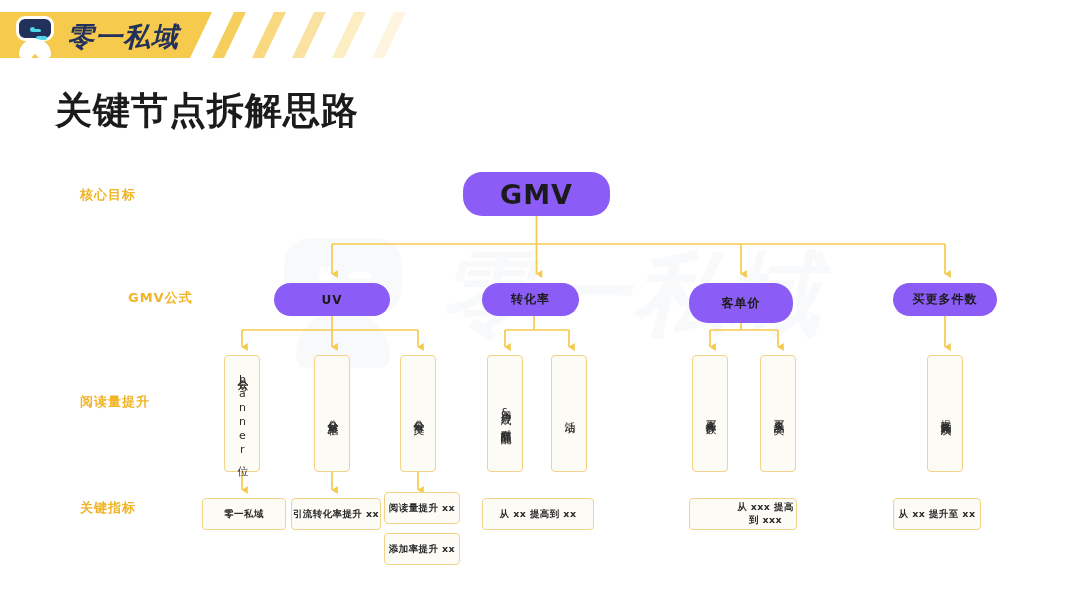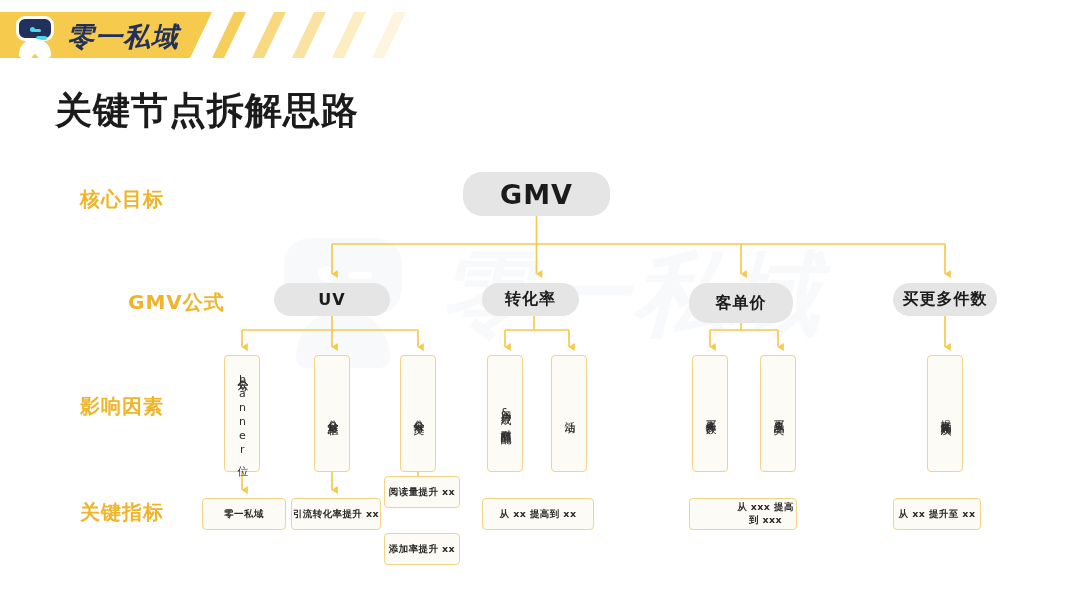--- a/index.html
+++ b/index.html
@@ -70,34 +70,34 @@
     font-size:92px;font-weight:700;font-style:italic;color:#8aa0c8;
     letter-spacing:4px;line-height:1.2;white-space:nowrap;
   }
 
   
   .canvas{position:absolute;left:0;top:0;width:1080px;height:608px;}
   svg.lines{position:absolute;left:0;top:0;width:1080px;height:608px;pointer-events:none;}
 
   
   .row-label{
-    position:absolute;color:#F0B429;font-weight:700;font-size:20px;
+    position:absolute;color:#F0B429;font-weight:700;font-size:13px;
     letter-spacing:1px;white-space:nowrap;
     font-family:"DejaVu Sans","Liberation Sans",sans-serif;
   }
 
   
   .ybox{
-    position:absolute;background:#e5e5e5;border-radius:19px;
+    position:absolute;background:#8b5cf6;border-radius:19px;
     display:flex;align-items:center;justify-content:center;
     color:#1b1b1b;font-weight:700;box-sizing:border-box;
     font-family:"DejaVu Sans","Liberation Sans",sans-serif;
   }
   .gmv-box{font-size:27px;letter-spacing:1px;}
-  .formula-box{font-size:16px;letter-spacing:1px;}
+  .formula-box{font-size:12px;letter-spacing:1px;}
 
   
   .vbox{
     position:absolute;background:#FDFBF5;border:1px solid #F2D388;border-radius:4px;
     box-sizing:border-box;display:flex;align-items:center;justify-content:center;
   }
   .vbox span{
     writing-mode:vertical-rl;text-orientation:upright;
     font-size:11px;color:#2b2b2b;font-weight:500;line-height:1.25;
     letter-spacing:1px;text-align:center;
@@ -187,21 +187,21 @@
       <path d="M945,316 L945,347" marker-end="url(#ar)"></path>
 
       <path d="M242,472 L242,490" marker-end="url(#ar)"></path>
       <path d="M332,472 L332,490" marker-end="url(#ar)"></path>
       <path d="M418,472 L418,490" marker-end="url(#ar)"></path>
     </g>
   </svg>
 
   <div class="row-label" style="left:80px;top:186px;">核心目标</div>
   <div class="row-label" style="left:80px;top:289px;margin-left:48px;">GMV公式</div>
-  <div class="row-label" style="left:80px;top:393px;">影响因素</div>
+  <div class="row-label" style="left:80px;top:393px;">阅读量提升</div>
   <div class="row-label" style="left:80px;top:499px;">关键指标</div>
 
   <div class="ybox gmv-box" style="left:463px;top:172px;width:147px;height:44px;">GMV</div>
 
   <div class="ybox formula-box" style="left:274px;top:283px;width:116px;height:33px;">UV</div>
   <div class="ybox formula-box" style="left:482px;top:283px;width:97px;height:33px;">转化率</div>
   <div class="ybox formula-box" style="left:689px;top:283px;width:104px;height:40px;">客单价</div>
   <div class="ybox formula-box" style="left:893px;top:283px;width:104px;height:33px;">买更多件数</div>
 
   <div class="vbox" style="left:224px;top:355px;width:36px;height:117px;">
@@ -224,19 +224,19 @@
     </div>
   <div class="vbox" style="left:760px;top:355px;width:36px;height:117px;">
       <span>买更多品类</span>
     </div>
   <div class="vbox" style="left:927px;top:355px;width:36px;height:117px;">
       <span>提高复购频次</span>
     </div>
 
   <div class="mbox" style="left:202px;top:498px;width:84px;height:32px;">零一私域</div>
   <div class="mbox" style="left:291px;top:498px;width:90px;height:32px;">引流转化率提升 xx</div>
-  <div class="mbox" style="left:384px;top:476px;width:76px;height:32px;text-align:right;">阅读量提升 xx</div>
+  <div class="mbox" style="left:384px;top:492px;width:76px;height:32px;text-align:right;">阅读量提升 xx</div>
   <div class="mbox" style="left:384px;top:533px;width:76px;height:32px;">添加率提升 xx</div>
   <div class="mbox" style="left:482px;top:498px;width:112px;height:32px;">从 xx 提高到 xx</div>
   <div class="mbox" style="left:689px;top:498px;width:108px;height:32px;padding-left:45px;">从 xxx 提高到 xxx</div>
   <div class="mbox" style="left:893px;top:498px;width:88px;height:32px;">从 xx 提升至 xx</div>
 
 </div>
 
 </body></html>

